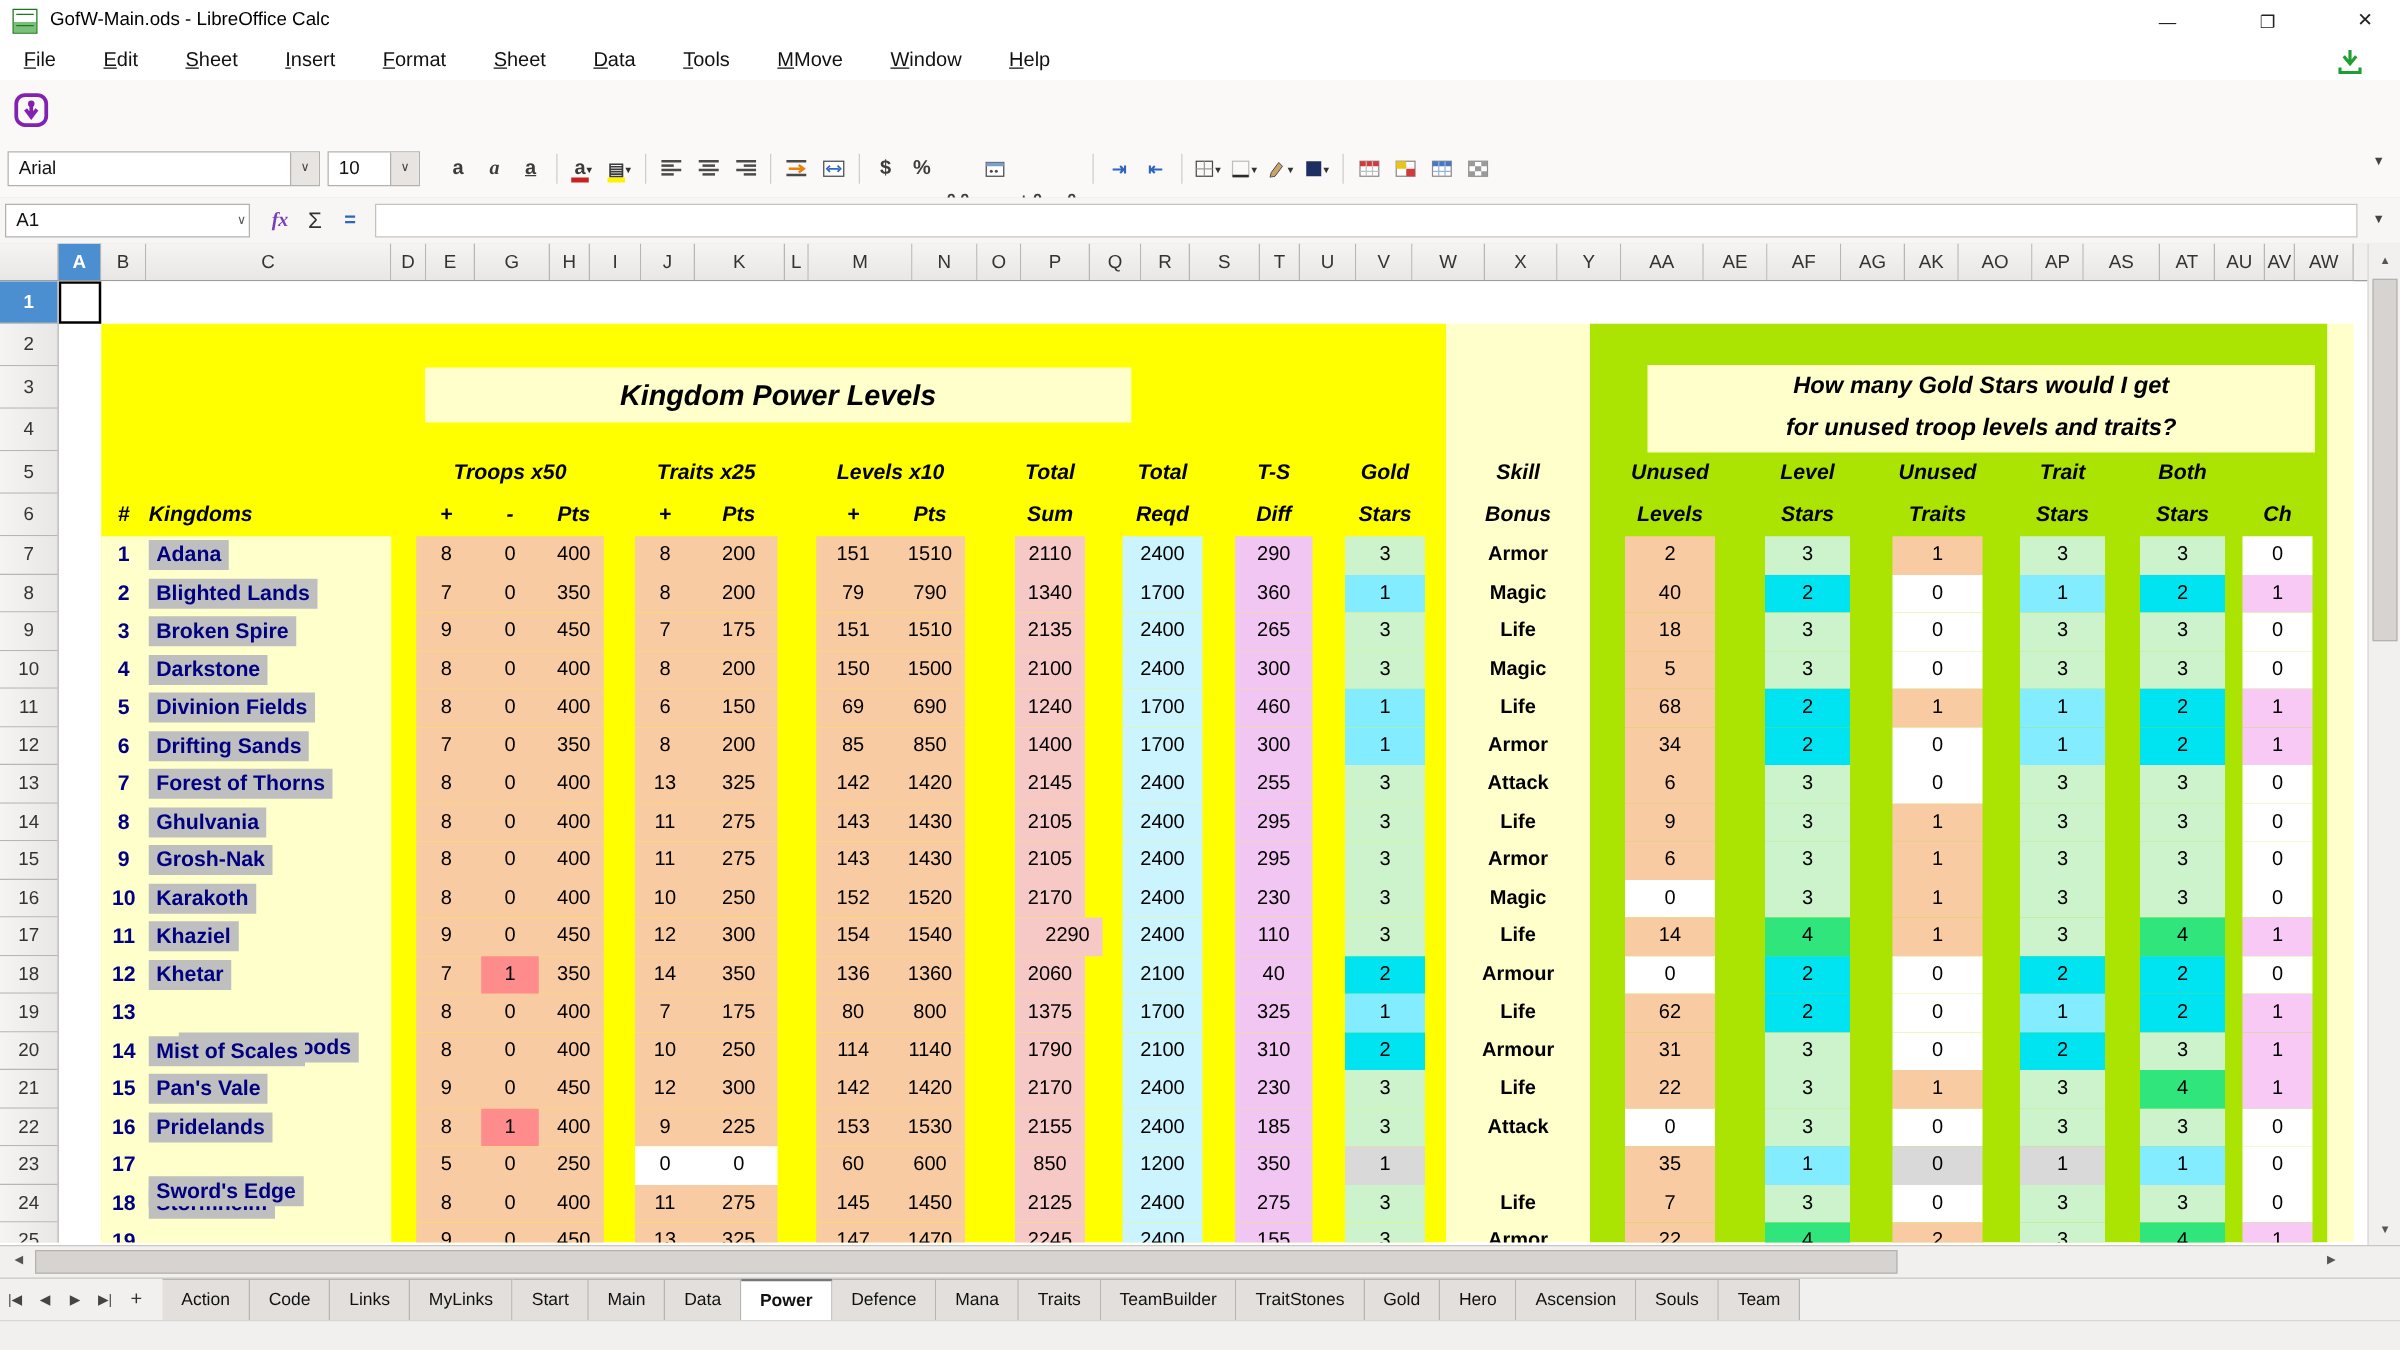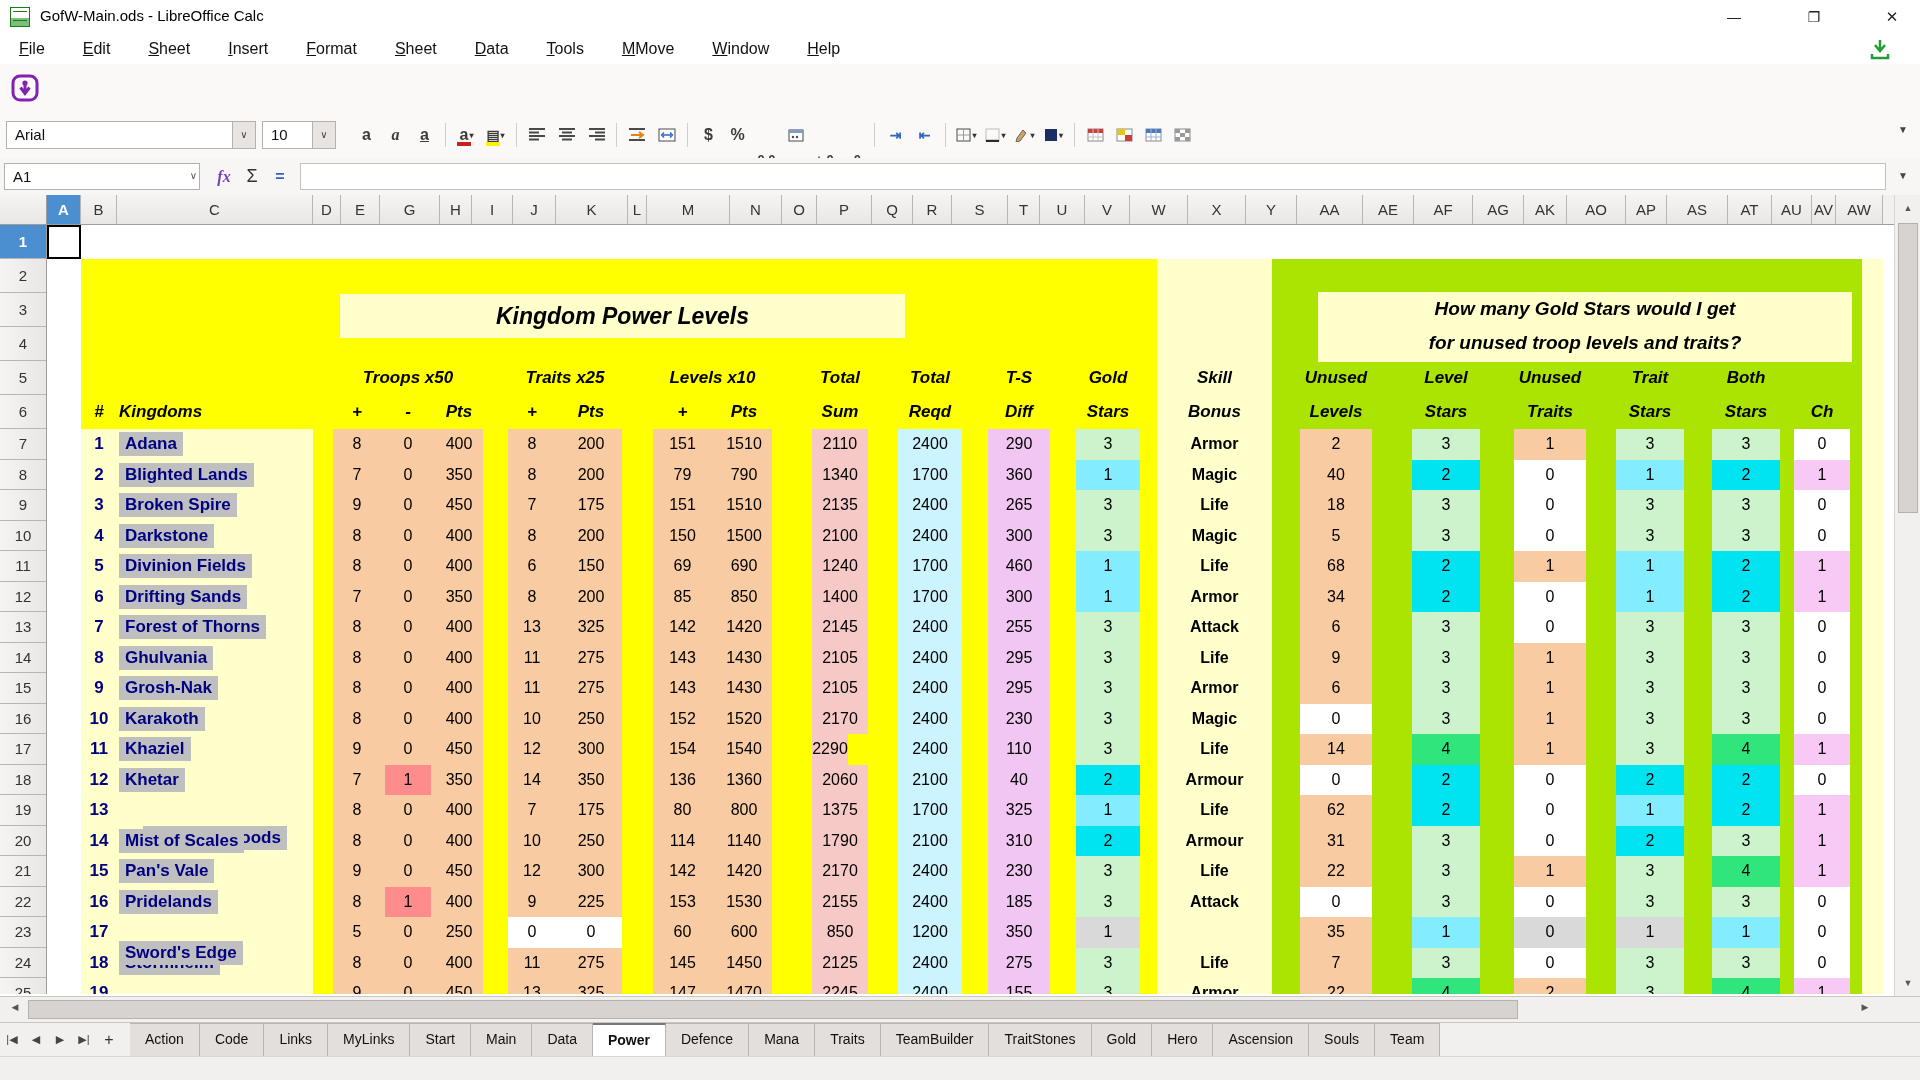--- a/index.html
+++ b/index.html
@@ -631,21 +631,21 @@
         <div class="cellblock bg-p" style="left: 286px; width: 150px; top: 509px; height: 30.5px;"></div>
         <div class="cel" style="left: 286px; width: 48px; top: 509px; height: 30.5px; line-height: 30.5px;">9</div>
         <div class="cel" style="left: 338px; width: 46px; top: 509px; height: 30.5px; line-height: 30.5px;">0</div>
         <div class="cel" style="left: 388px; width: 48px; top: 509px; height: 30.5px; line-height: 30.5px;">450</div>
         <div class="cellblock bg-p" style="left: 461px; width: 114px; top: 509px; height: 30.5px;"></div>
         <div class="cel" style="left: 461px; width: 48px; top: 509px; height: 30.5px; line-height: 30.5px;">12</div>
         <div class="cel" style="left: 513px; width: 62px; top: 509px; height: 30.5px; line-height: 30.5px;">300</div>
         <div class="cellblock bg-p" style="left: 606px; width: 119px; top: 509px; height: 30.5px;"></div>
         <div class="cel" style="left: 606px; width: 59px; top: 509px; height: 30.5px; line-height: 30.5px;">154</div>
         <div class="cel" style="left: 669px; width: 56px; top: 509px; height: 30.5px; line-height: 30.5px;">1540</div>
-        <div class="cel bg-rose" style="left: 765px; width: 36px; top: 509px; height: 30.5px; line-height: 30.5px;">2290</div>
+        <div class="cel bg-rose" style="left: 765px; width: 56px; top: 509px; height: 30.5px; line-height: 30.5px; padding-left: 14px;">2290</div>
         <div class="cel bg-ltc" style="left: 851px; width: 64px; top: 509px; height: 30.5px; line-height: 30.5px;">2400</div>
         <div class="cel bg-plum" style="left: 941px; width: 62px; top: 509px; height: 30.5px; line-height: 30.5px;">110</div>
         <div class="cel bg-g3" style="left: 1029px; width: 64px; top: 509px; height: 30.5px; line-height: 30.5px;">3</div>
         <div class="skilltxt" style="left: 1110px; width: 115px; top: 509px; line-height: 30.5px;">Life</div>
         <div class="cel bg-p" style="left: 1253px; width: 72px; top: 509px; height: 30.5px; line-height: 30.5px;">14</div>
         <div class="cel bg-g4" style="left: 1365px; width: 68px; top: 509px; height: 30.5px; line-height: 30.5px;">4</div>
         <div class="cel bg-p" style="left: 1467px; width: 72px; top: 509px; height: 30.5px; line-height: 30.5px;">1</div>
         <div class="cel bg-g3" style="left: 1569px; width: 68px; top: 509px; height: 30.5px; line-height: 30.5px;">3</div>
         <div class="cel bg-g4" style="left: 1665px; width: 68px; top: 509px; height: 30.5px; line-height: 30.5px;">4</div>
         <div class="cel bg-pk" style="left: 1747px; width: 56px; top: 509px; height: 30.5px; line-height: 30.5px;">1</div>

